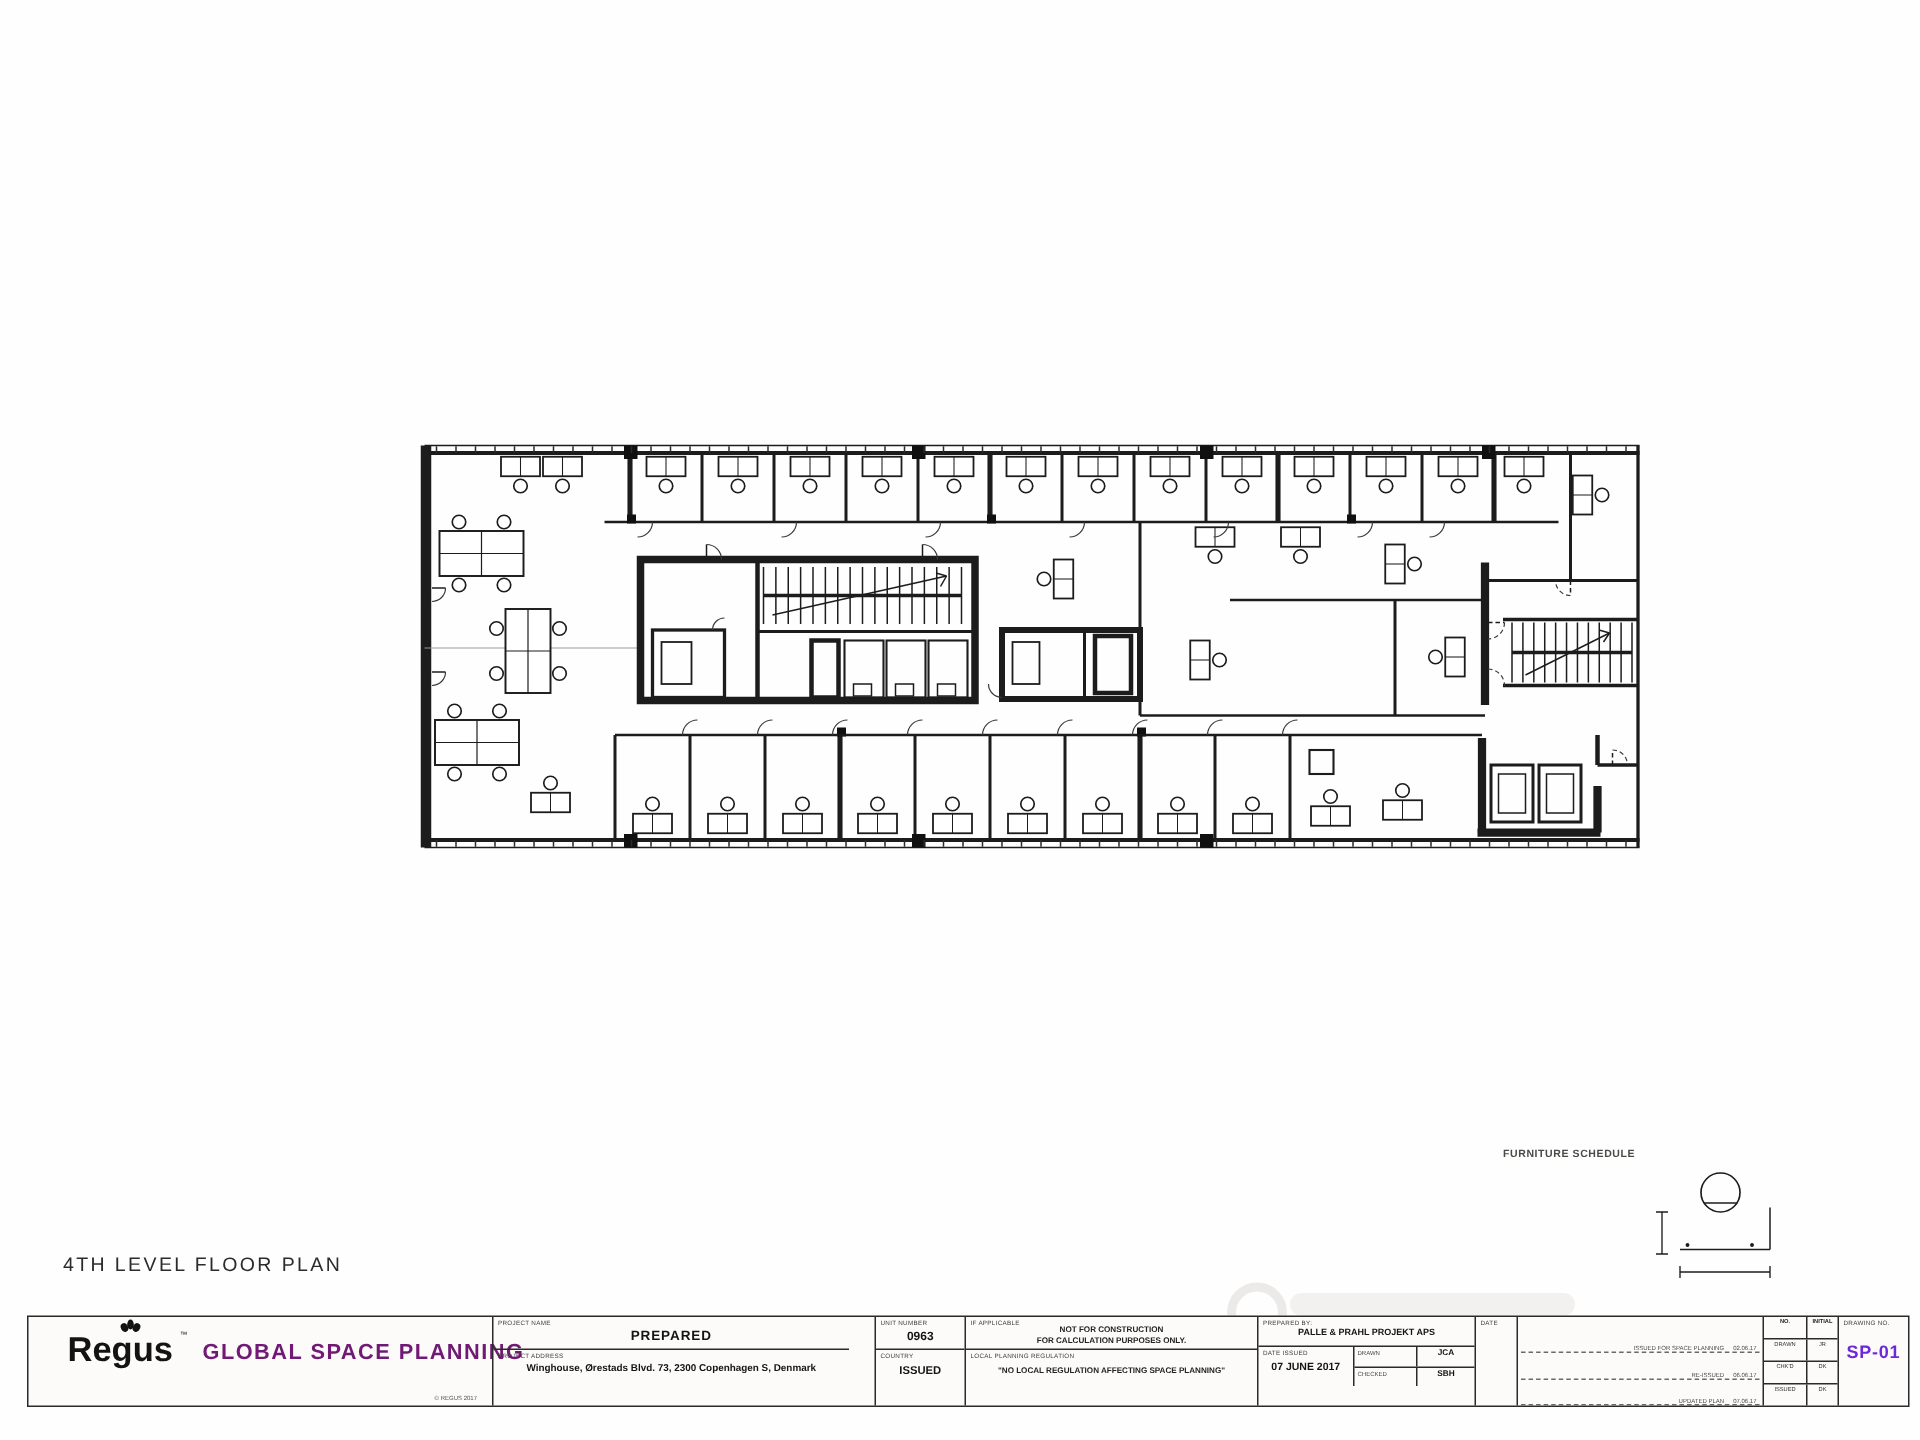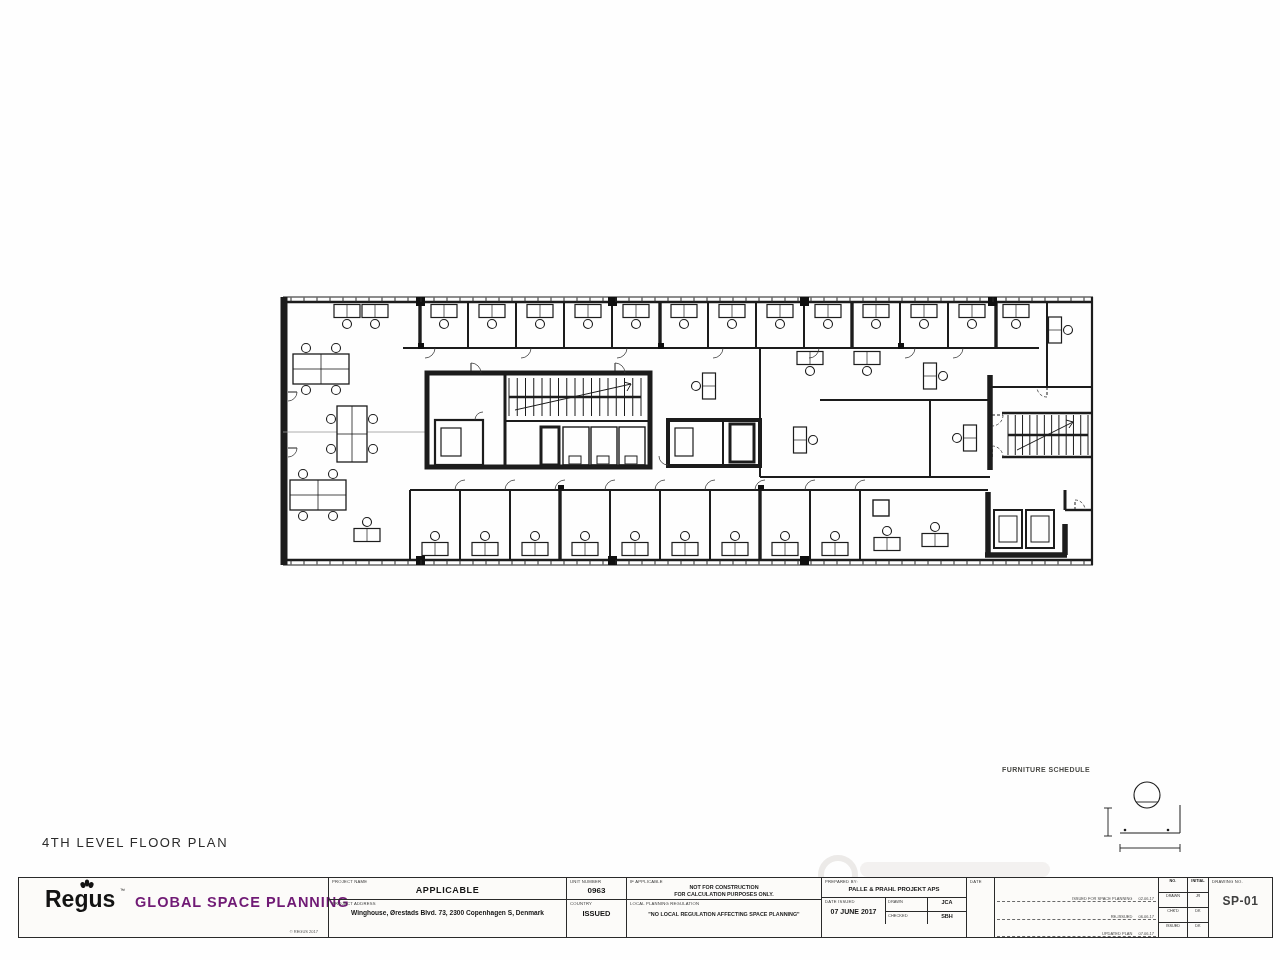--- a/index.html
+++ b/index.html
@@ -73,21 +73,21 @@
   
   .ini-table{display:flex;flex-direction:column;height:100%;}
   .ini-row{flex:1;display:flex;border-bottom:1px solid #2a2a2a;box-sizing:border-box;}
   .ini-row:last-child{border-bottom:none;}
   .ini-c1{width:29px;border-right:1px solid #2a2a2a;box-sizing:border-box;
     font-size:3.8px;color:#333;text-align:center;padding-top:1px;white-space:nowrap;overflow:hidden;}
   .ini-c2{flex:1;font-size:3.8px;color:#333;text-align:center;padding-top:1px;}
   .ini-row.hd .ini-c1,.ini-row.hd .ini-c2{font-weight:700;color:#222;}
   
   .dno{position:absolute;left:0;right:0;top:16px;text-align:center;
-    font-size:12px;font-weight:700;letter-spacing:.5px;color:#404040;}
+    font-size:12px;font-weight:700;letter-spacing:.5px;color:#6d28d9;}
 </style>
 </head>
 <body>
 
 <div class="plan-title">4TH LEVEL FLOOR PLAN</div>
 
 <div class="furn-label">FURNITURE SCHEDULE</div>
 <svg id="furn-svg" width="100" height="85" viewBox="0 0 100 85">
     <line x1="25" y1="58" x2="85" y2="58" stroke="#1c1c1c" stroke-width="1"></line>
     <line x1="85" y1="30" x2="85" y2="58" stroke="#1c1c1c" stroke-width="1"></line>
@@ -664,29 +664,29 @@
       <ellipse cx="12" cy="6" rx="2.4" ry="3" fill="#131313" transform="rotate(28 12 6)"></ellipse>
     </svg>
     <div class="logo-tm">™</div>
     <div class="dept">GLOBAL SPACE PLANNING</div>
     <div class="logo-foot">© REGUS 2017</div>
   </div>
 
   <div class="tcell" style="width:238px;">
     <div class="trow top">
       <div class="cellpad lbl">PROJECT NAME</div>
-      <div class="cval" style="top:7px;font-size:9px;letter-spacing:.6px;">APPLICABLE</div>
+      <div class="cval" style="top:7px;font-size:9px;letter-spacing:.6px;">PREPARED</div>
     </div>
     <div class="trow bot">
       <div class="cellpad lbl">PROJECT ADDRESS</div>
       <div class="cval" style="top:9px;font-size:6.6px;">Winghouse, Ørestads Blvd. 73, 2300 Copenhagen S, Denmark</div>
     </div>
   </div>
 
-  <div class="tcell" style="width:60px;">
+  <div class="tcell" style="width:60px;margin-left:17px;">
     <div class="trow top">
       <div class="cellpad lbl">UNIT NUMBER</div>
       <div class="cval" style="top:8px;font-size:8px;">0963</div>
     </div>
     <div class="trow bot">
       <div class="cellpad lbl">COUNTRY</div>
       <div class="cval" style="top:9px;font-size:7.5px;">ISSUED</div>
     </div>
   </div>
 

